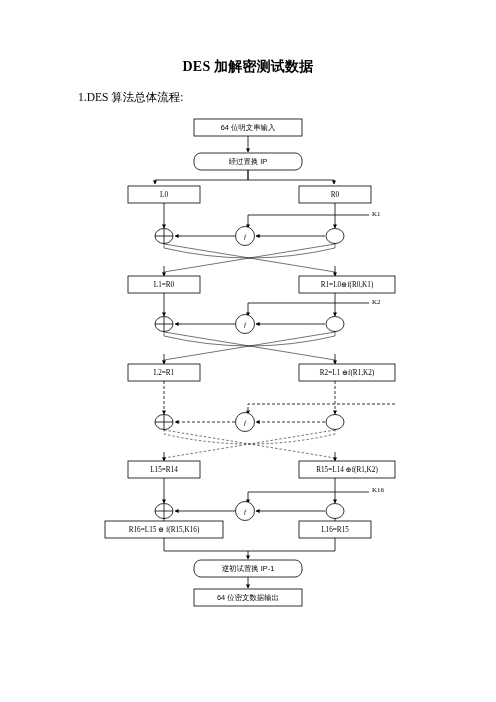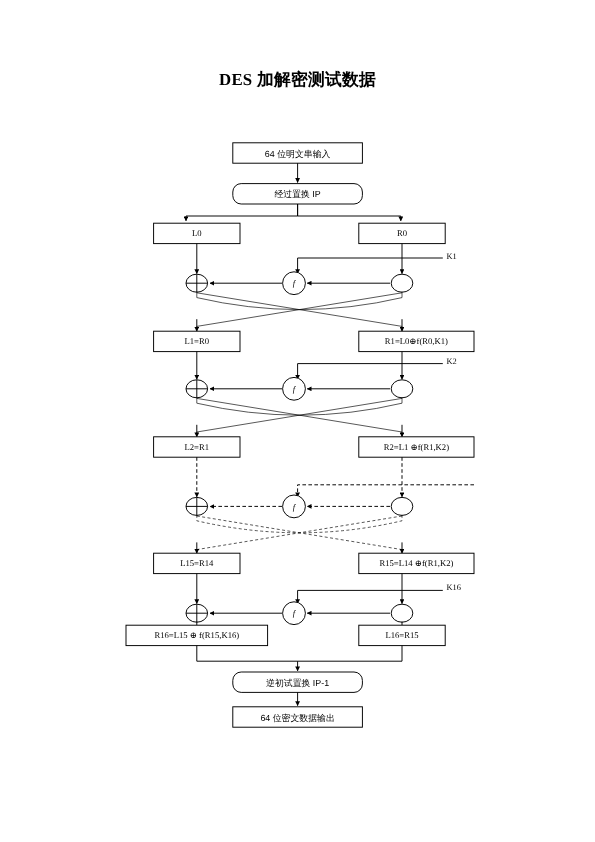--- a/index.html
+++ b/index.html
@@ -118,20 +118,21 @@
     stroke-width: 0.8;
   }
 </style>
 </head>
 <body>
 
 <div id="page">
 
   <div id="doc-title">DES 加解密测试数据</div>
 
+  <div id="section-heading">1.DES 算法总体流程:</div>
 
   <svg id="flow-svg" width="496" height="702" viewBox="0 0 496 702">
 
     <defs>
       <marker id="arrow" viewBox="0 0 10 10" refX="9" refY="5" markerWidth="5" markerHeight="5" orient="auto-start-reverse">
         <path d="M 0 0 L 10 5 L 0 10 z" fill="#000"></path>
       </marker>
       <marker id="arrowd" viewBox="0 0 10 10" refX="9" refY="5" markerWidth="5" markerHeight="5" orient="auto-start-reverse">
         <path d="M 0 0 L 10 5 L 0 10 z" fill="#000"></path>
       </marker>

